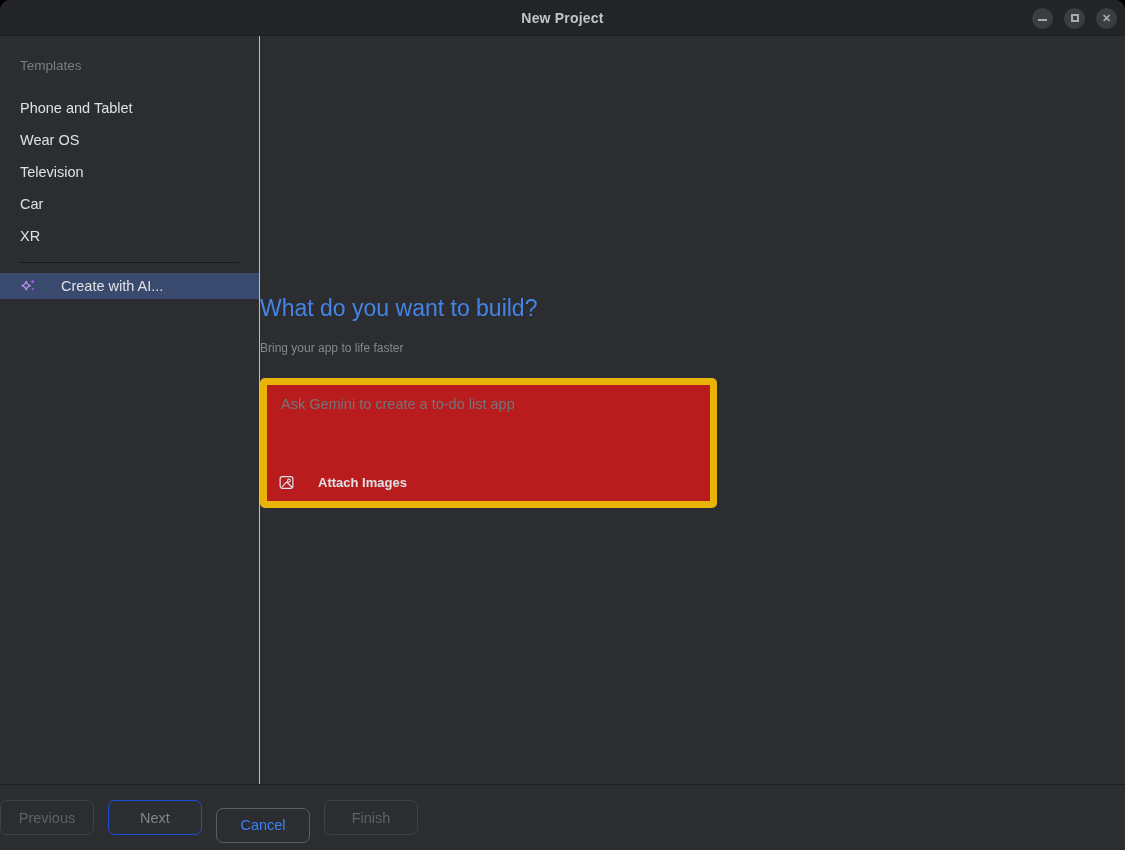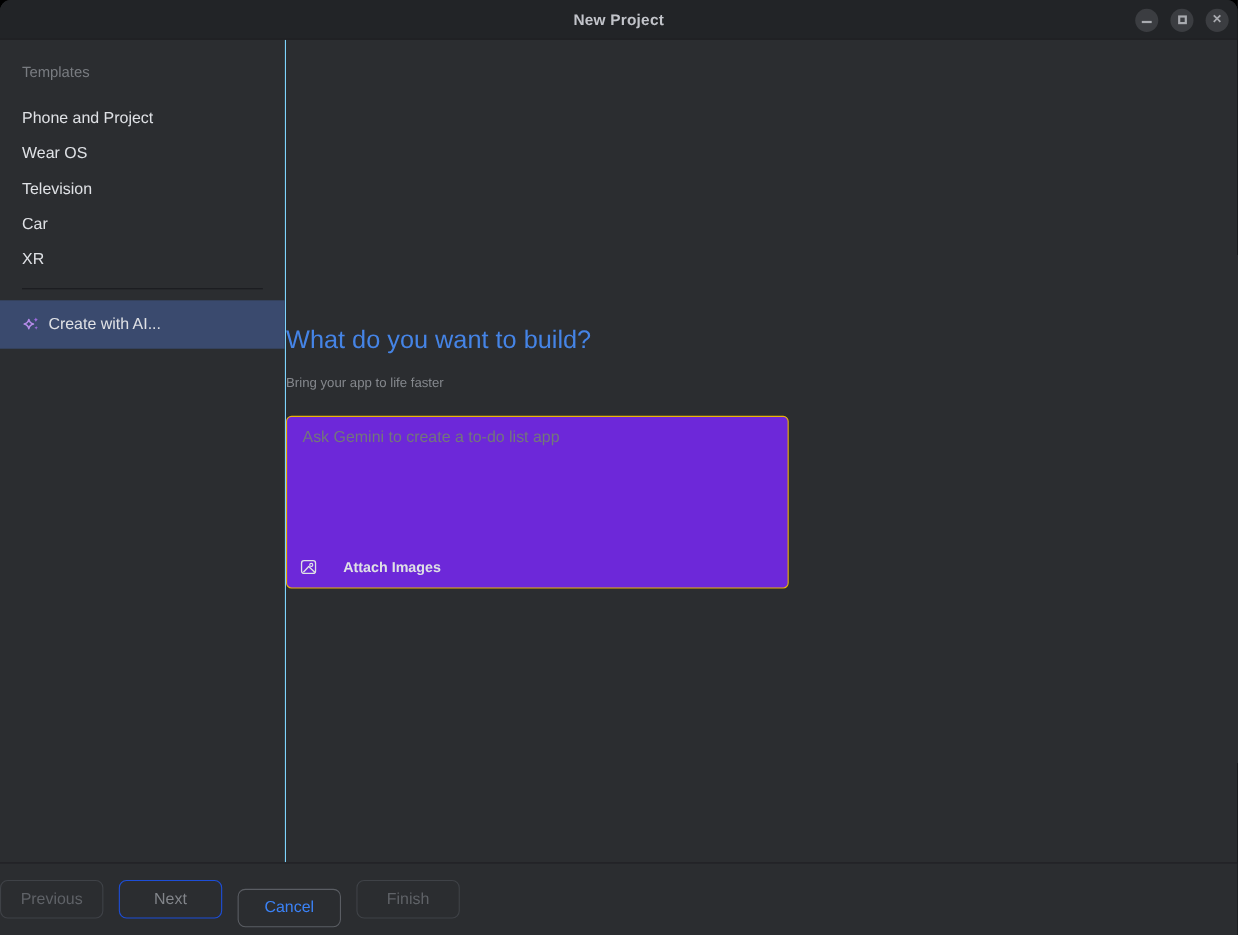--- a/index.html
+++ b/index.html
@@ -53,44 +53,44 @@
     color: #797c81; font-size: 13.5px; padding: 0 20px; margin-bottom: 19px;
   }
   .tpl-item {
     height: 32px; display: flex; align-items: center;
     padding: 0 20px; font-size: 14.5px; color: #dfe1e5; cursor: pointer;
   }
   .sidebar-divider {
     height: 1px; background: #1a1b1e; margin: 10px 20px 10px 20px;
   }
   .ai-item {
-    height: 44px; display: flex; align-items: center; gap: 7px;
+    height: 26px; display: flex; align-items: center; gap: 24px;
     padding: 0 20px; font-size: 14.5px; color: #dfe1e5;
     background: #3a4a6e; cursor: pointer;
   }
   .ai-item .icon { display: flex; align-items: center; }
 
   
   .main {
     flex: 1 1 auto; position: relative;
     display: flex; flex-direction: column; align-items: flex-start;
     padding-top: 258px;
   }
   .main-heading {
     color: #4584e6; font-size: 23px; font-weight: 400; line-height: 28px;
   }
   .main-subheading {
     color: #85888d; font-size: 12px; margin-top: 19px;
   }
   .prompt-box {
     margin-top: 23px;
-    width: 457px; height: 157px;
-    border: 1px solid #eab308; border-radius: 5px;
+    width: 457px; height: 130px;
+    border: 7px solid #eab308; border-radius: 5px;
     display: flex; flex-direction: column;
-    background: #6d28d9;
+    background: #b91c1c;
   }
   .prompt-input {
     flex: 1 1 auto; width: 100%;
     background: transparent; border: none; outline: none; resize: none;
     padding: 11px 14px;
     color: #dfe1e5; font-size: 14.5px;
     font-family: "Liberation Sans", "DejaVu Sans", sans-serif;
   }
   .prompt-input::placeholder { color: #73767b; opacity: 1; }
   .attach-row {
@@ -134,21 +134,21 @@
       <button class="win-btn" title="Close">
         <span class="glyph-close">✕</span>
       </button>
     </div>
   </div>
 
   <div class="body-row">
 
     <div class="sidebar">
       <div class="sidebar-header">Templates</div>
-      <div class="tpl-item">Phone and Project</div>
+      <div class="tpl-item">Phone and Tablet</div>
       <div class="tpl-item">Wear OS</div>
       <div class="tpl-item">Television</div>
       <div class="tpl-item">Car</div>
       <div class="tpl-item">XR</div>
       <div class="sidebar-divider"></div>
       <div class="ai-item">
         <span class="icon">
           <svg width="17" height="17" viewBox="0 0 17 17">
             <path d="M6.2 3.4 C6.7 5.6 8.2 7.1 10.4 7.6 C8.2 8.1 6.7 9.6 6.2 11.8 C5.7 9.6 4.2 8.1 2 7.6 C4.2 7.1 5.7 5.6 6.2 3.4 Z" fill="none" stroke="#b48be8" stroke-width="1.4" stroke-linejoin="round"></path>
             <path d="M12.6 1.6 C12.85 2.75 13.55 3.45 14.7 3.7 C13.55 3.95 12.85 4.65 12.6 5.8 C12.35 4.65 11.65 3.95 10.5 3.7 C11.65 3.45 12.35 2.75 12.6 1.6 Z" fill="#9d6ae0"></path>

